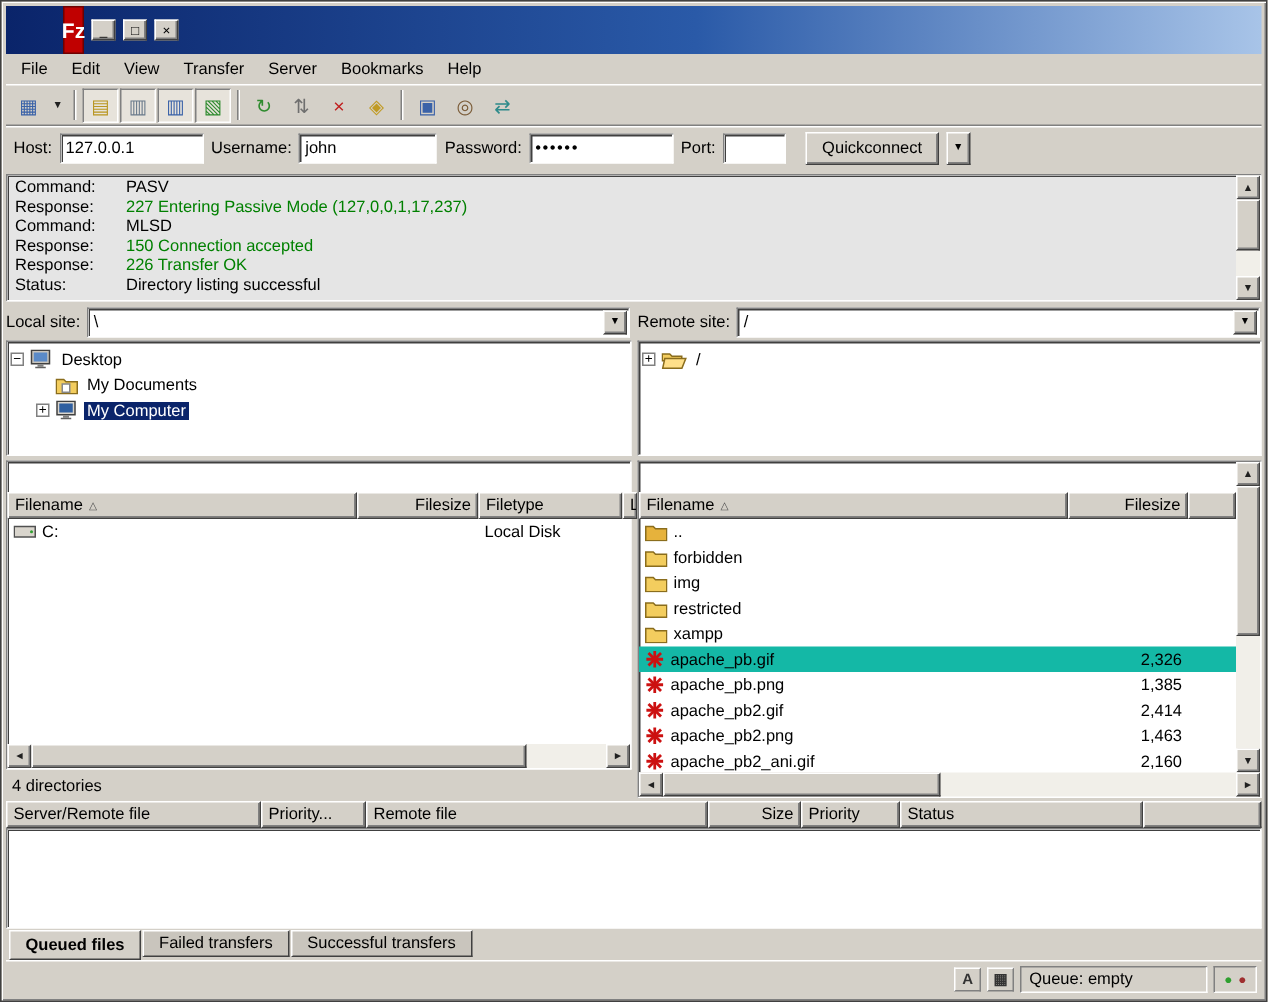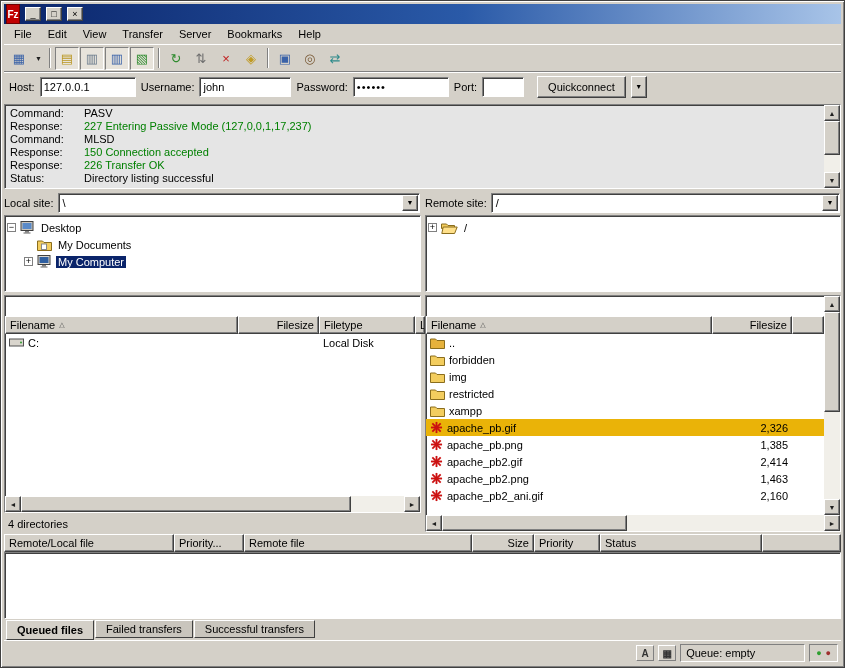--- a/index.html
+++ b/index.html
@@ -6,22 +6,22 @@
   html,body { width:845px; height:668px; }
   body { font-family:"Liberation Sans",sans-serif; font-size:11px; color:#000; background:#808080; }
 
   .window { width:845px; height:668px; background:#d4d0c8; border:1px solid #404040;
             box-shadow: inset 1px 1px 0 #ffffff, inset -1px -1px 0 #808080;
             padding:3px; display:flex; flex-direction:column; overflow:hidden; }
 
   
   .titlebar { flex:0 0 18px; background:linear-gradient(90deg,#0a246a 0%,#2a5aa8 55%,#a8c4e8 100%);
               display:flex; align-items:center; padding:0 2px; gap:3px; }
-  .app-icon { width:14px; height:20px; background:#c00000; color:#fff; font-size:10px; font-weight:bold;
-              display:inline-flex; align-items:center; justify-content:center; border:1px solid #6d0000; }
+  .app-icon { width:14px; height:32px; background:#c00000; color:#fff; font-size:14px; font-weight:bold;
+              display:inline-flex; align-items:center; justify-content:center; border:1px solid #6d0000;margin-left:36px; }
   .title-text { color:#fff; font-weight:bold; flex:1; padding-left:2px; white-space:nowrap; overflow:hidden; }
   .wbtn { width:16px; height:14px; margin-left:2px; font-size:9px; line-height:1; background:#d4d0c8;
           border:1px solid; border-color:#fff #404040 #404040 #fff; box-shadow:inset -1px -1px 0 #808080;
           display:inline-flex; align-items:center; justify-content:center; font-family:inherit; cursor:default; }
 
   
   .menubar { flex:0 0 20px; display:flex; align-items:center; padding:1px 2px; }
   .menu-item { padding:2px 8px; white-space:nowrap; }
   .toolbar { flex:0 0 27px; display:flex; align-items:center; padding:1px 3px; gap:1px;
              border-top:1px solid #fff; }
@@ -406,21 +406,21 @@
               <div class="lrow rgrid">
                 <span class="cell">
                     <svg class="icon" width="15" height="12" viewBox="0 0 15 12">
                       <path d="M0.5 2 h5 l1.5 1.5 H14.5 V11.5 H0.5 Z" fill="#f3cd5e" stroke="#8a6d1d"></path>
                     </svg>
                     <span>xampp</span>
                   </span>
                 <span class="cell right"></span>
                   <span class="cell"></span>
               </div>
-              <div class="lrow rgrid" style="background-color: #eab308;">
+              <div class="lrow rgrid" style="background-color: #14b8a6;">
                 <span class="cell">
                     <svg class="icon" width="13" height="13" viewBox="0 0 14 14">
                       <g stroke="#cc1111" stroke-width="2">
                         <line x1="7" y1="1" x2="7" y2="13"></line>
                         <line x1="1" y1="7" x2="13" y2="7"></line>
                         <line x1="2.5" y1="2.5" x2="11.5" y2="11.5"></line>
                         <line x1="11.5" y1="2.5" x2="2.5" y2="11.5"></line>
                       </g>
                     </svg>
                     <span>apache_pb.gif</span>
@@ -503,21 +503,21 @@
           <span class="track"></span>
           <span class="sbtn">►</span>
         </div>
       </div>
 
     </div>
   </div>
 
   <div class="queue">
     <div class="queue-header">
-      <span class="hcell" style="flex:0 0 170px">Remote/Local file</span>
+      <span class="hcell" style="flex:0 0 170px">Server/Remote file</span>
       <span class="hcell" style="flex:0 0 70px">Priority...</span>
       <span class="hcell" style="flex:0 0 228px">Remote file</span>
       <span class="hcell right" style="flex:0 0 62px">Size</span>
       <span class="hcell" style="flex:0 0 66px">Priority</span>
       <span class="hcell" style="flex:0 0 162px">Status</span>
       <span class="hcell" style="flex:1"></span>
     </div>
     <div class="queue-body"></div>
   </div>
 

